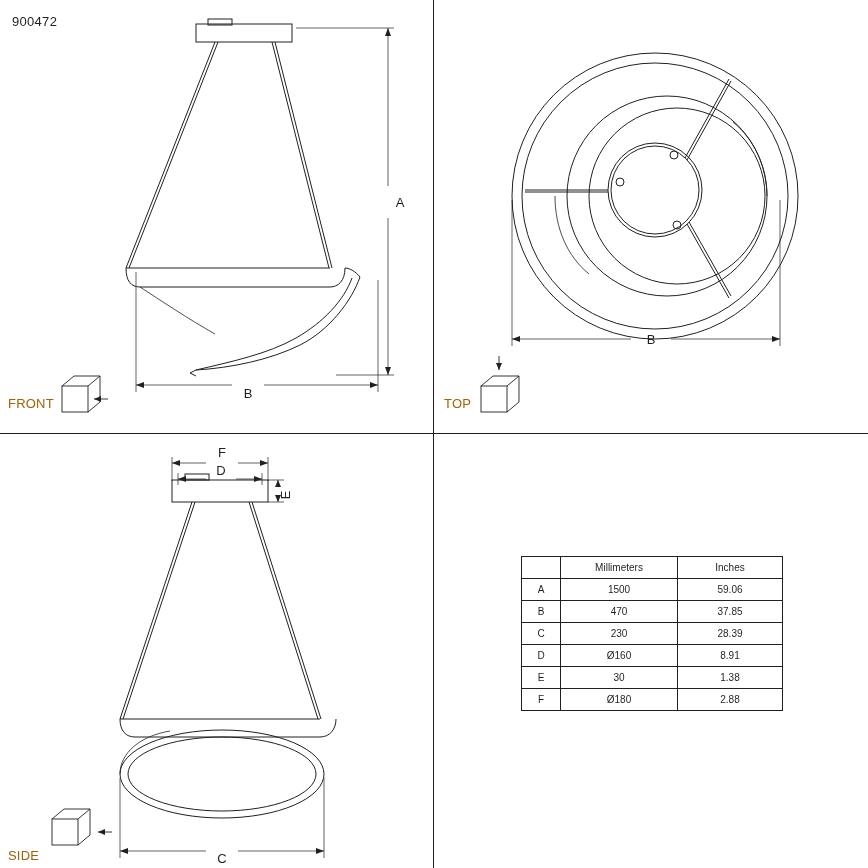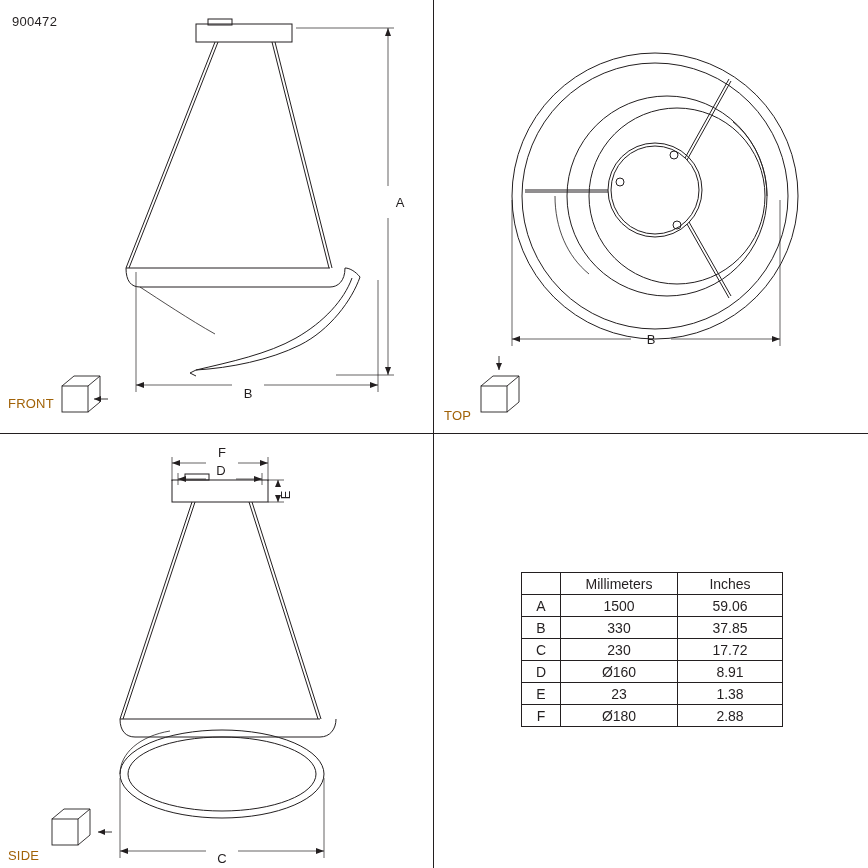--- a/index.html
+++ b/index.html
@@ -34,36 +34,36 @@
   .divider-h { left: 0; top: 433px; width: 868px; height: 1px; }
   .divider-v { left: 433px; top: 0; width: 1px; height: 868px; }
 
   .view-label {
     position: absolute;
     font-size: 13px;
     color: #a16207;
     letter-spacing: 0.2px;
   }
   .label-front { left: 8px;  top: 396px; }
-  .label-top   { left: 444px; top: 408px; }
+  .label-top   { left: 444px; top: 396px; }
   .label-side  { left: 8px;  top: 848px; }
 
   svg { display: block; }
   .drawing {
     position: absolute;
     left: 0; top: 0;
   }
 
   
   table.dims {
     position: absolute;
     left: 521px;
-    top: 572px;
+    top: 556px;
     border-collapse: collapse;
-    font-size: 14px;
+    font-size: 10px;
     padding-left: 16px;
   }
   table.dims td, table.dims th {
     border: 1px solid #231f20;
     text-align: center;
     font-weight: normal;
     height: 21px;
     padding: 0 4px;
   }
   table.dims .col-letter { width: 30px; }
@@ -264,36 +264,36 @@
         <td class="col-mm">Millimeters</td>
         <td class="col-in">Inches</td>
       </tr>
       <tr>
         <td class="col-letter">A</td>
         <td class="col-mm">1500</td>
         <td class="col-in">59.06</td>
       </tr>
       <tr>
         <td class="col-letter">B</td>
-        <td class="col-mm">330</td>
+        <td class="col-mm">470</td>
         <td class="col-in">37.85</td>
       </tr>
       <tr>
         <td class="col-letter">C</td>
         <td class="col-mm">230</td>
-        <td class="col-in">17.72</td>
+        <td class="col-in">28.39</td>
       </tr>
       <tr>
         <td class="col-letter">D</td>
         <td class="col-mm">Ø160</td>
         <td class="col-in">8.91</td>
       </tr>
       <tr>
         <td class="col-letter">E</td>
-        <td class="col-mm">23</td>
+        <td class="col-mm">30</td>
         <td class="col-in">1.38</td>
       </tr>
       <tr>
         <td class="col-letter">F</td>
         <td class="col-mm">Ø180</td>
         <td class="col-in">2.88</td>
       </tr>
     </tbody>
   </table>
 

